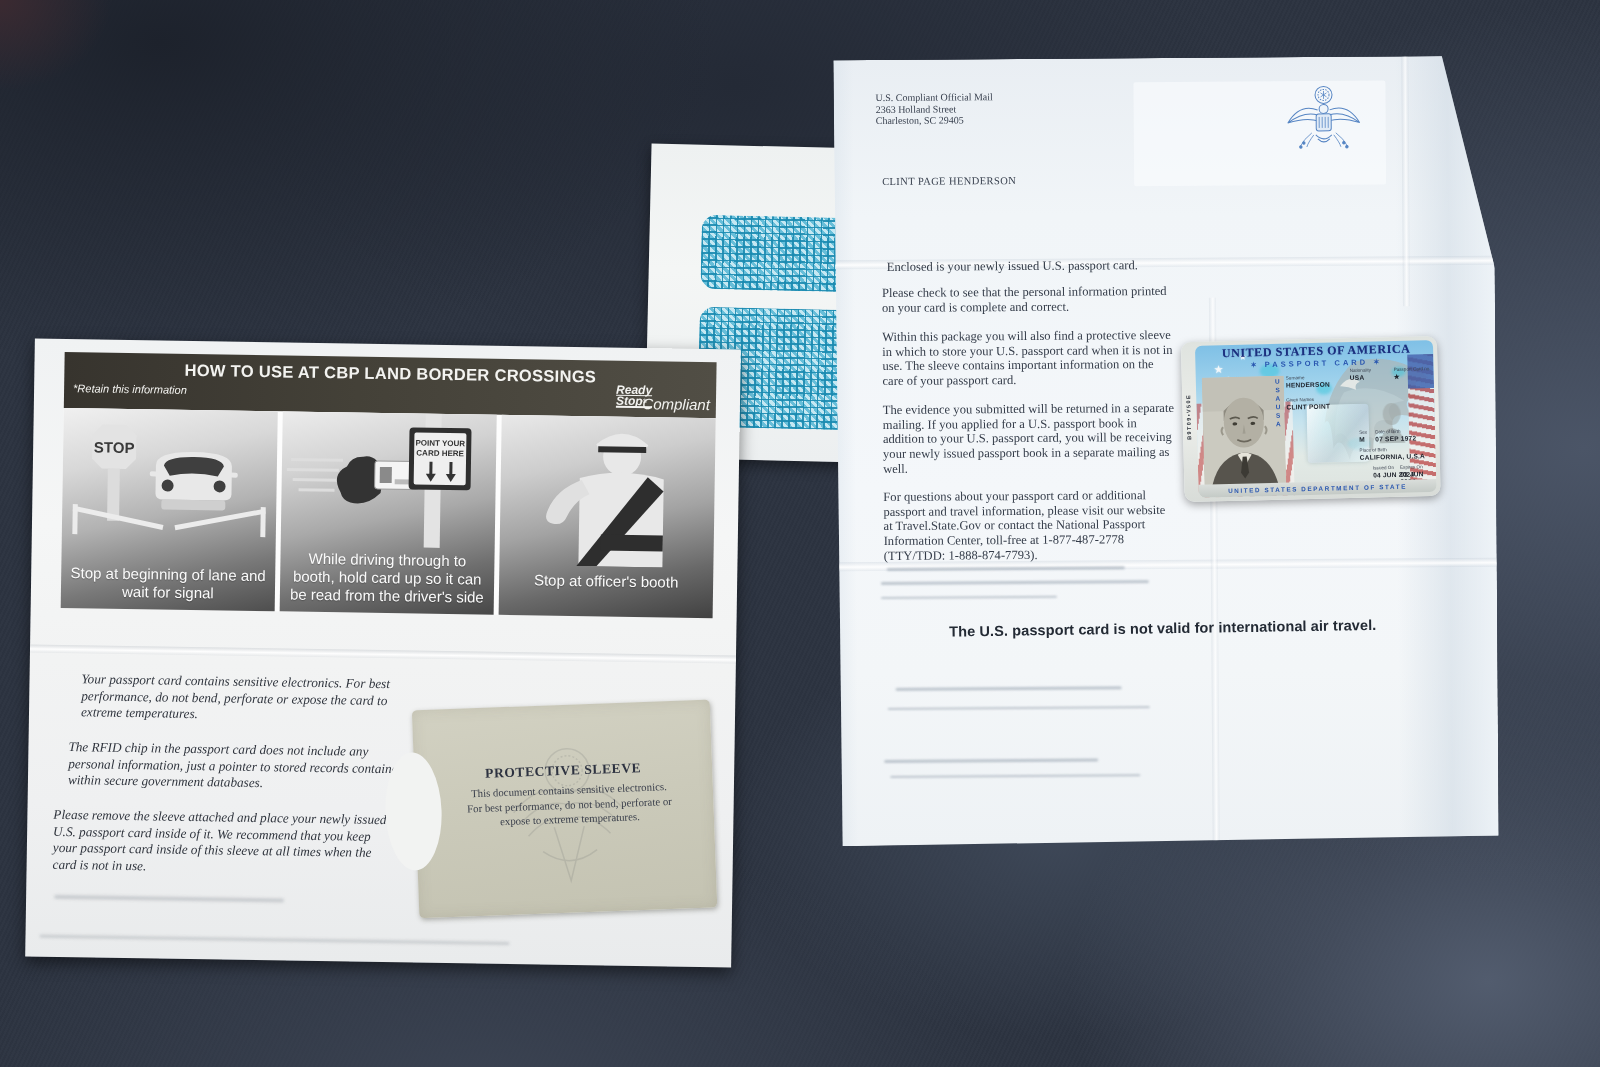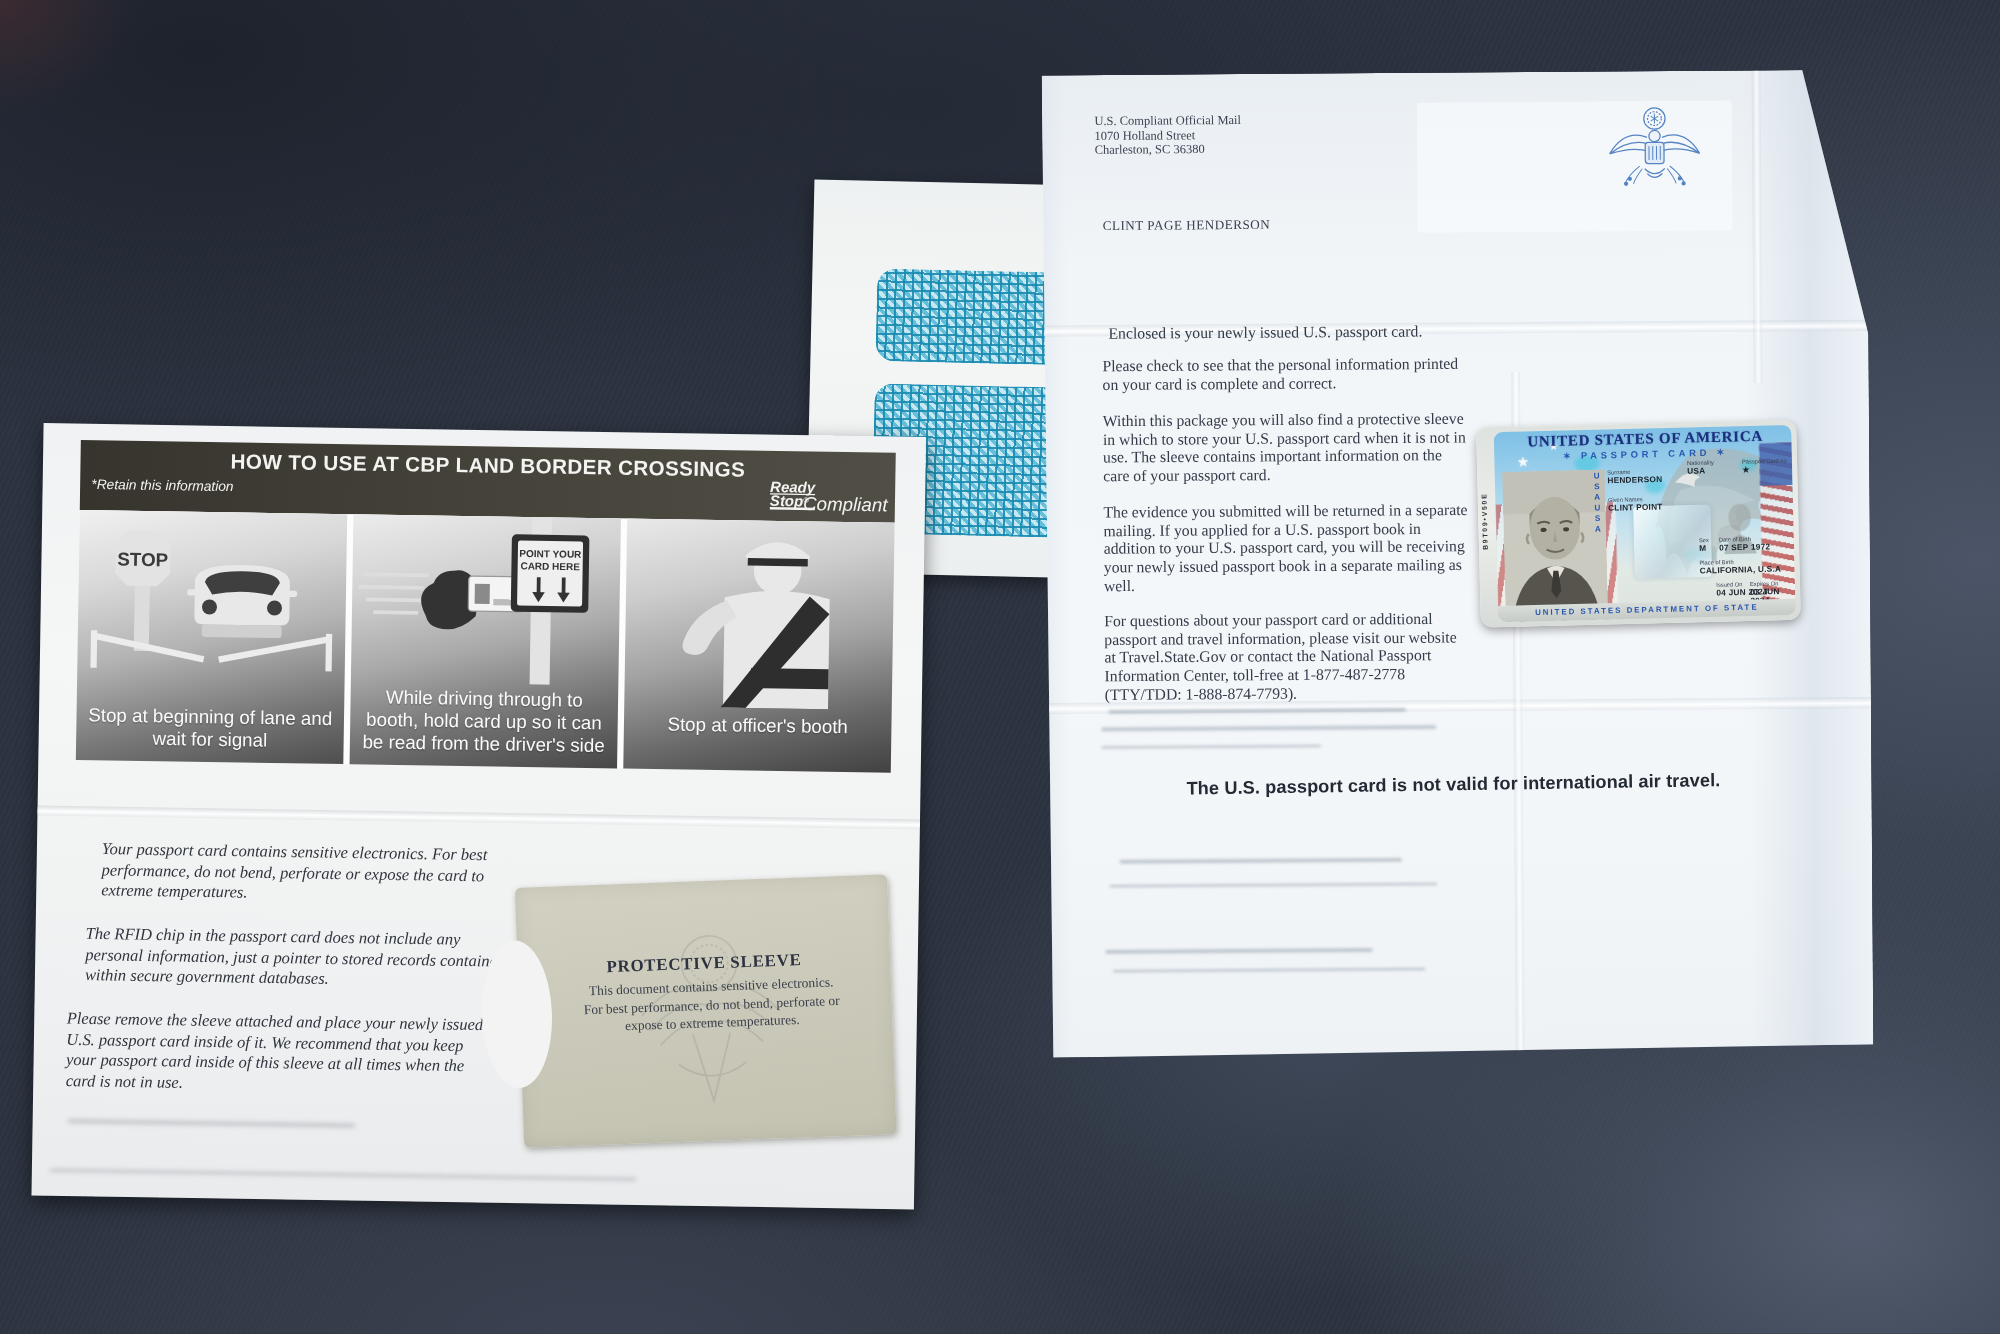--- a/index.html
+++ b/index.html
@@ -166,22 +166,22 @@
 
 <div class="abs letter">
   <div class="window-impression"></div>
   <div class="crease-h" style="top:200px"></div>
   <div class="crease-h" style="top:502px"></div>
   <div class="crease-v" style="left:374px;top:240px;height:546px"></div>
   <div class="crease-v" style="left:568px;top:0;height:250px"></div>
 
   <div class="abs sender">
     <div>U.S. Compliant Official Mail</div>
-    <div>1070 Holland Street</div>
-    <div>Charleston, SC 36380</div>
+    <div>2363 Holland Street</div>
+    <div>Charleston, SC 29405</div>
   </div>
 
   <svg class="abs seal" viewBox="0 0 100 80">
     <g stroke="#4478bd" fill="none" stroke-width="1" opacity="0.9">
       <circle cx="50" cy="12" r="8.5"></circle>
       <circle cx="50" cy="12" r="5.5" stroke-dasharray="1.5 1.2"></circle>
       <path d="M47 10 l6 4 M53 10 l-6 4 M50 8 v8" stroke-width="0.8"></path>
       <path d="M14 40 Q26 20 44 27 M14 40 Q30 28 44 32 M14 40 Q32 34 45 38"></path>
       <path d="M86 40 Q74 20 56 27 M86 40 Q70 28 56 32 M86 40 Q68 34 55 38"></path>
       <circle cx="50" cy="26" r="4.5" fill="#eef3fa"></circle>

